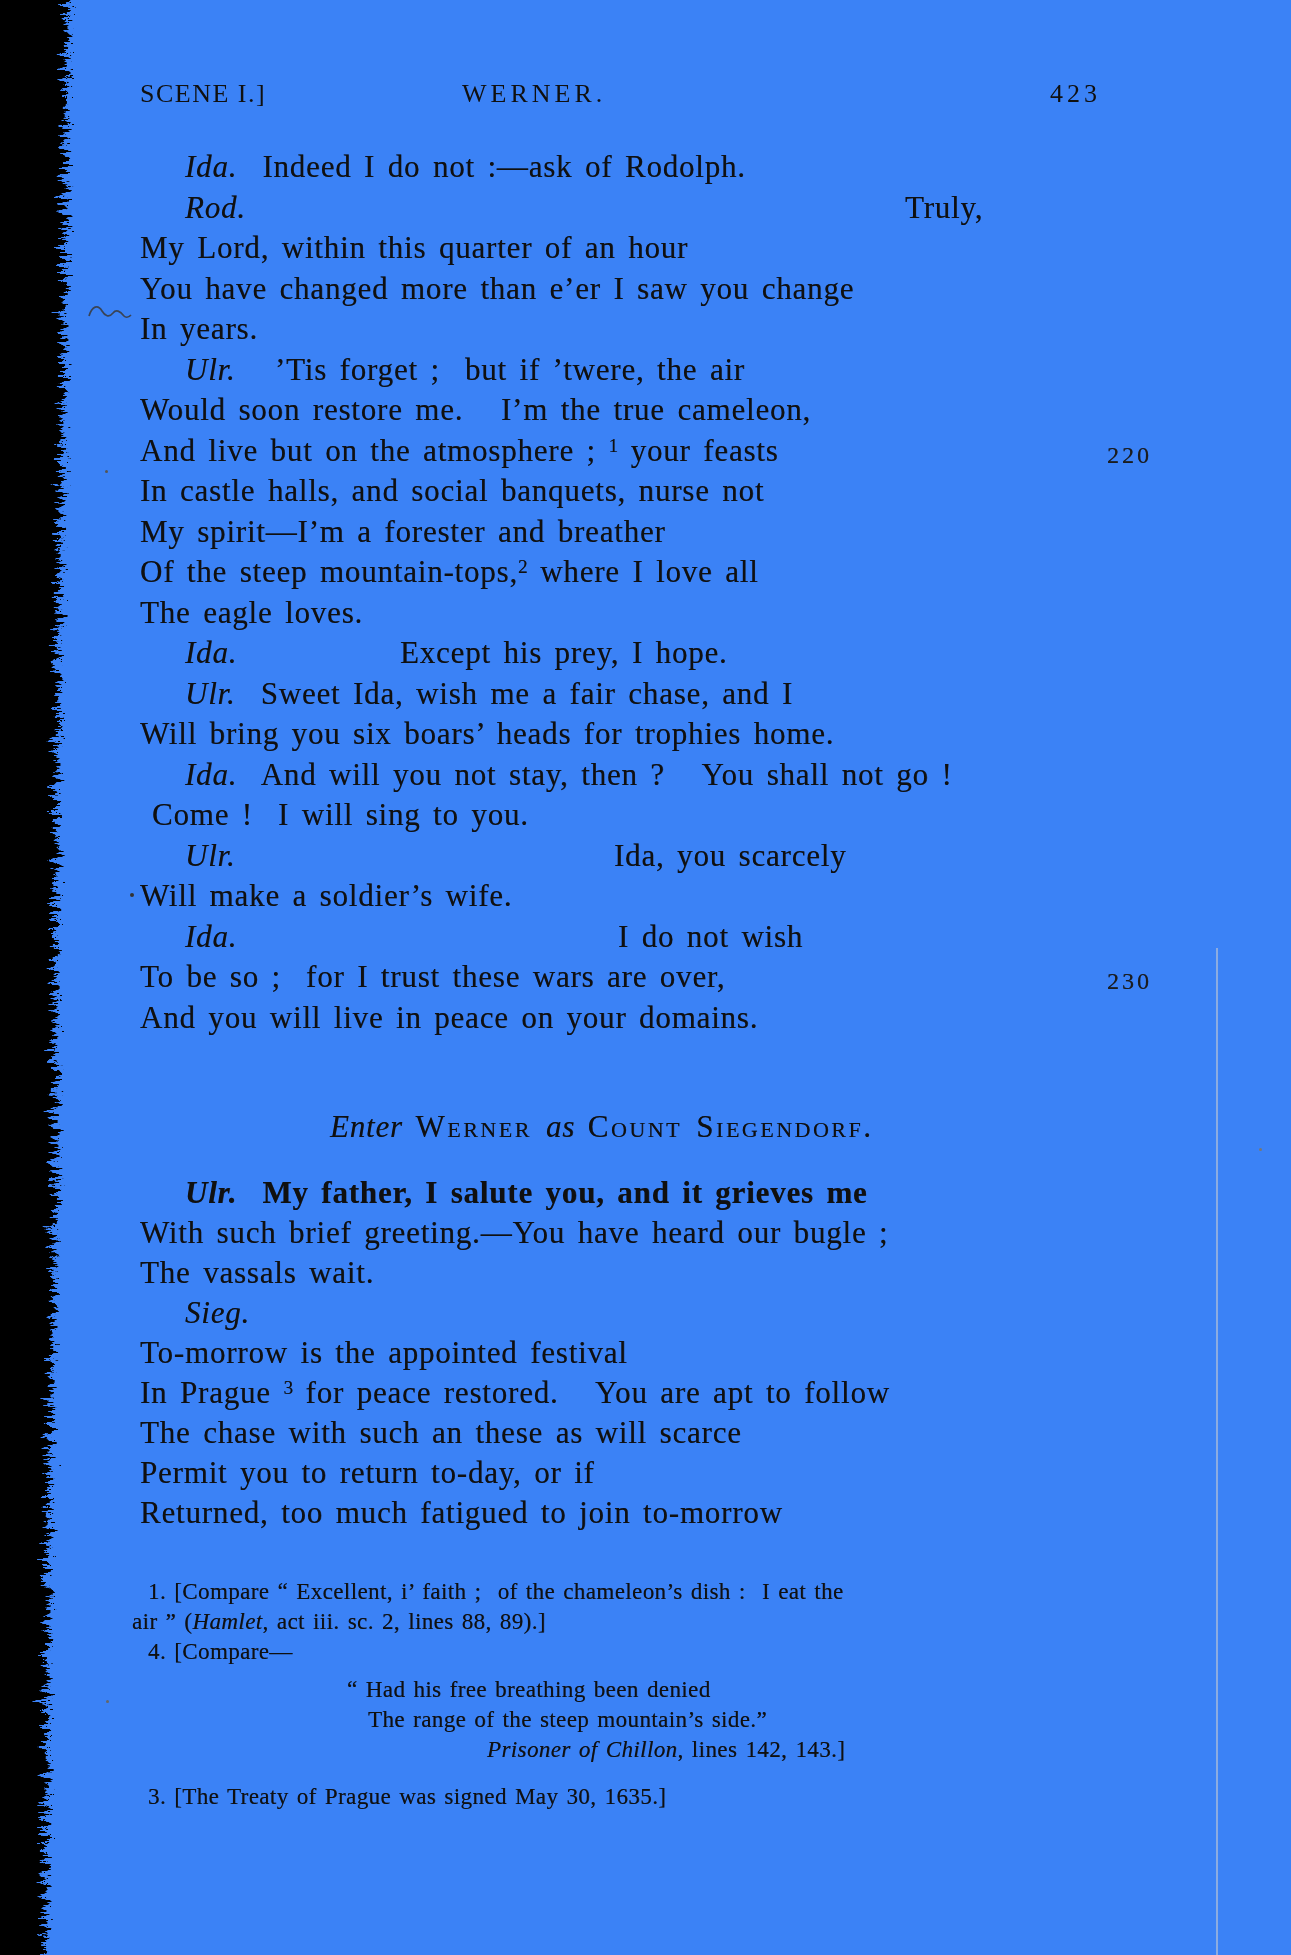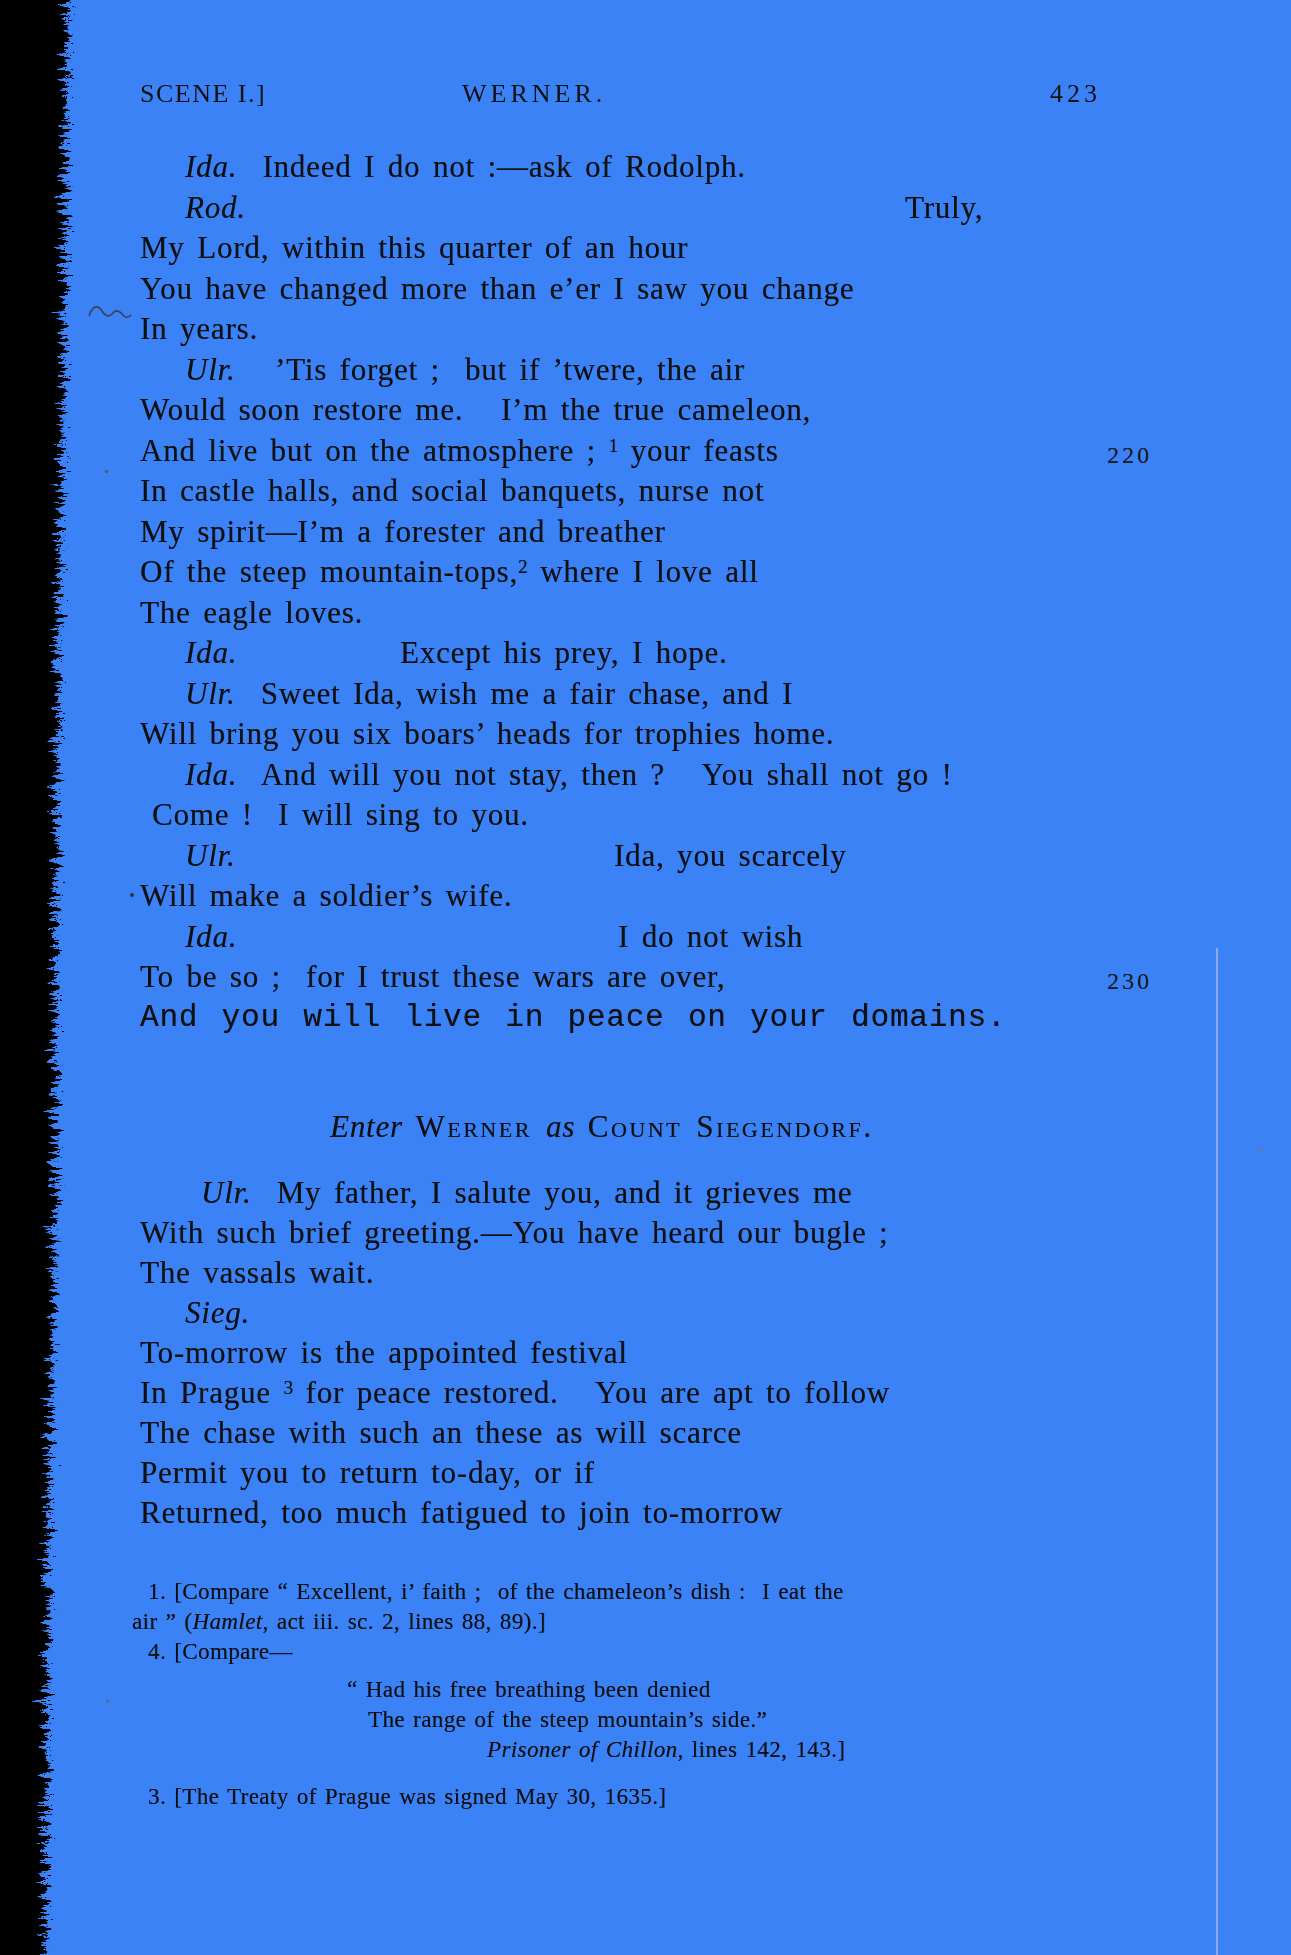--- a/index.html
+++ b/index.html
@@ -76,23 +76,23 @@
       <div class="line" style="left: 140px; top: 592.5px;"><span>The eagle loves.</span></div>
       <div class="line" style="left: 140px; top: 633px; padding-left: 45px;"><span class="it">Ida.</span><span class="abs" style="left: 260px;">Except his prey, I hope.</span></div>
       <div class="line" style="left: 140px; top: 673.5px; padding-left: 45px;"><span class="it">Ulr.</span><span>  Sweet Ida, wish me a fair chase, and I</span></div>
       <div class="line" style="left: 140px; top: 714px;"><span>Will bring you six boars’ heads for trophies home.</span></div>
       <div class="line" style="left: 140px; top: 754.5px; padding-left: 45px;"><span class="it">Ida.</span><span>  And will you not stay, then ?   You shall not go !</span></div>
       <div class="line" style="left: 152px; top: 795px;"><span>Come !  I will sing to you.</span></div>
       <div class="line" style="left: 140px; top: 835.5px; padding-left: 45px;"><span class="it">Ulr.</span><span class="abs" style="left: 474px;">Ida, you scarcely</span></div>
       <div class="line" style="left: 140px; top: 876px;"><span>Will make a soldier’s wife.</span></div>
       <div class="line" style="left: 140px; top: 916.5px; padding-left: 45px;"><span class="it">Ida.</span><span class="abs" style="left: 478px;">I do not wish</span></div>
       <div class="line" style="left: 140px; top: 957px;"><span>To be so ;  for I trust these wars are over,</span><span class="line-num">230</span></div>
-      <div class="line" style="left: 140px; top: 997.5px; font-family: Liberation Mono, monospace;"><span>And you will live in peace on your domains.</span></div>
+      <div class="line" style="left: 140px; top: 997.5px;"><span>And you will live in peace on your domains.</span></div>
       <div class="line" style="left: 140px; top: 1107px; padding-left: 190px;"><span class="it">Enter </span><span class="sc">Werner </span><span class="it">as </span><span class="sc">Count Siegendorf.</span></div>
-      <div class="line" style="left: 156px; top: 1173px; padding-left: 45px;"><span class="it">Ulr.</span><span>  My father, I salute you, and it grieves me</span></div>
+      <div class="line" style="left: 140px; top: 1173px; padding-left: 45px; font-weight: bold;"><span class="it">Ulr.</span><span>  My father, I salute you, and it grieves me</span></div>
       <div class="line" style="left: 140px; top: 1213px;"><span>With such brief greeting.—You have heard our bugle ;</span></div>
       <div class="line" style="left: 140px; top: 1253px;"><span>The vassals wait.</span></div>
       <div class="line" style="left: 140px; top: 1293px; padding-left: 45px;"><span class="it">Sieg.</span></div>
       <div class="line" style="left: 140px; top: 1333px;"><span>To-morrow is the appointed festival</span></div>
       <div class="line" style="left: 140px; top: 1373px;"><span>In Prague </span><span class="sup">3</span><span> for peace restored.   You are apt to follow</span></div>
       <div class="line" style="left: 140px; top: 1413px;"><span>The chase with such an these as will scarce</span></div>
       <div class="line" style="left: 140px; top: 1453px;"><span>Permit you to return to-day, or if</span></div>
       <div class="line" style="left: 140px; top: 1493px;"><span>Returned, too much fatigued to join to-morrow</span></div>
       <div class="line fn-line" style="left: 132px; top: 1577px; padding-left: 16px;"><span>1. [Compare “ Excellent, i’ faith ;  of the chameleon’s dish :  I eat the</span></div>
       <div class="line fn-line" style="left: 132px; top: 1607px;"><span>air ” (</span><span class="it">Hamlet</span><span>, act iii. sc. 2, lines 88, 89).]</span></div>

